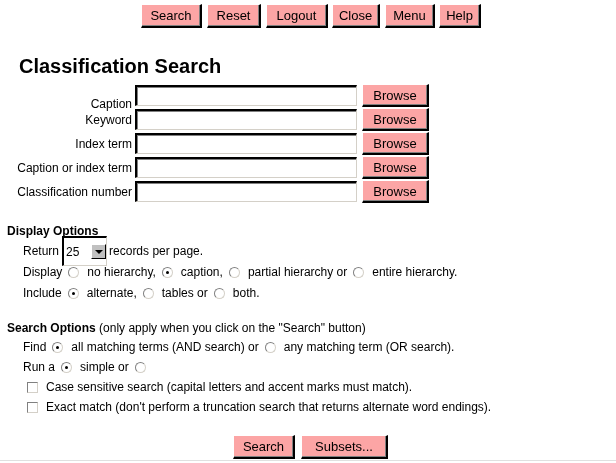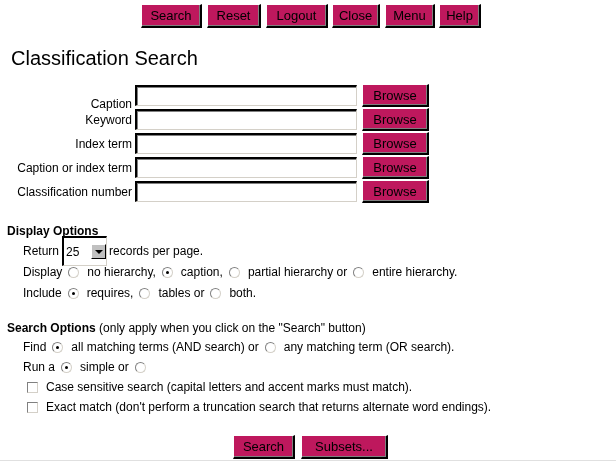--- a/index.html
+++ b/index.html
@@ -2,31 +2,31 @@
 <html><head>
   <meta charset="utf-8">
   <style>
     html, body { margin: 0; padding: 0; background: #ffffff; }
     body {
       width: 616px; height: 463px; position: relative; overflow: hidden;
       font-family: "Liberation Sans", sans-serif; font-size: 12px; color: #000;
     }
     .btn {
       position: absolute; box-sizing: border-box;
-      background: #be185d;
+      background: #fca5a5;
       border-top: 1px solid #ffffff; border-left: 1px solid #ffffff;
       border-right: 2px solid #000000; border-bottom: 2px solid #000000;
       box-shadow: inset -1px -1px 0 #808080;
       font-family: "Liberation Sans", sans-serif; font-size: 13px;
       text-align: center; color: #000; cursor: pointer;
       display: flex; align-items: center; justify-content: center;
     }
     .title {
       position: absolute; left: 7px; top: 43px;
-      font-size: 20px; font-weight: normal; margin: 4px;
+      font-size: 20px; font-weight: bold; margin: 12px;
     }
     .label {
       position: absolute; right: 484px; text-align: right; white-space: nowrap;
       font-size: 12px;
     }
     .textbox {
       position: absolute; left: 135px; width: 222px; height: 21px; box-sizing: border-box;
       background: #fff;
       border-top: 2px solid #000; border-left: 2px solid #000;
       border-right: 1px solid #d4d0c8; border-bottom: 1px solid #d4d0c8;
@@ -129,21 +129,21 @@
   <span>caption,</span>
   <span class="radio"></span>
   <span>partial hierarchy or</span>
   <span class="radio"></span>
   <span>entire hierarchy.</span>
 </div>
 
 <div class="line" style="top:285px;height:16px;">
   <span>Include</span>
   <span class="radio checked"></span>
-  <span>requires,</span>
+  <span>alternate,</span>
   <span class="radio"></span>
   <span>tables or</span>
   <span class="radio"></span>
   <span>both.</span>
 </div>
 
 <div class="section-head" style="top:321px;">
   <span>Search Options</span>
   <span class="muted">(only apply when you click on the "Search" button)</span>
 </div>

